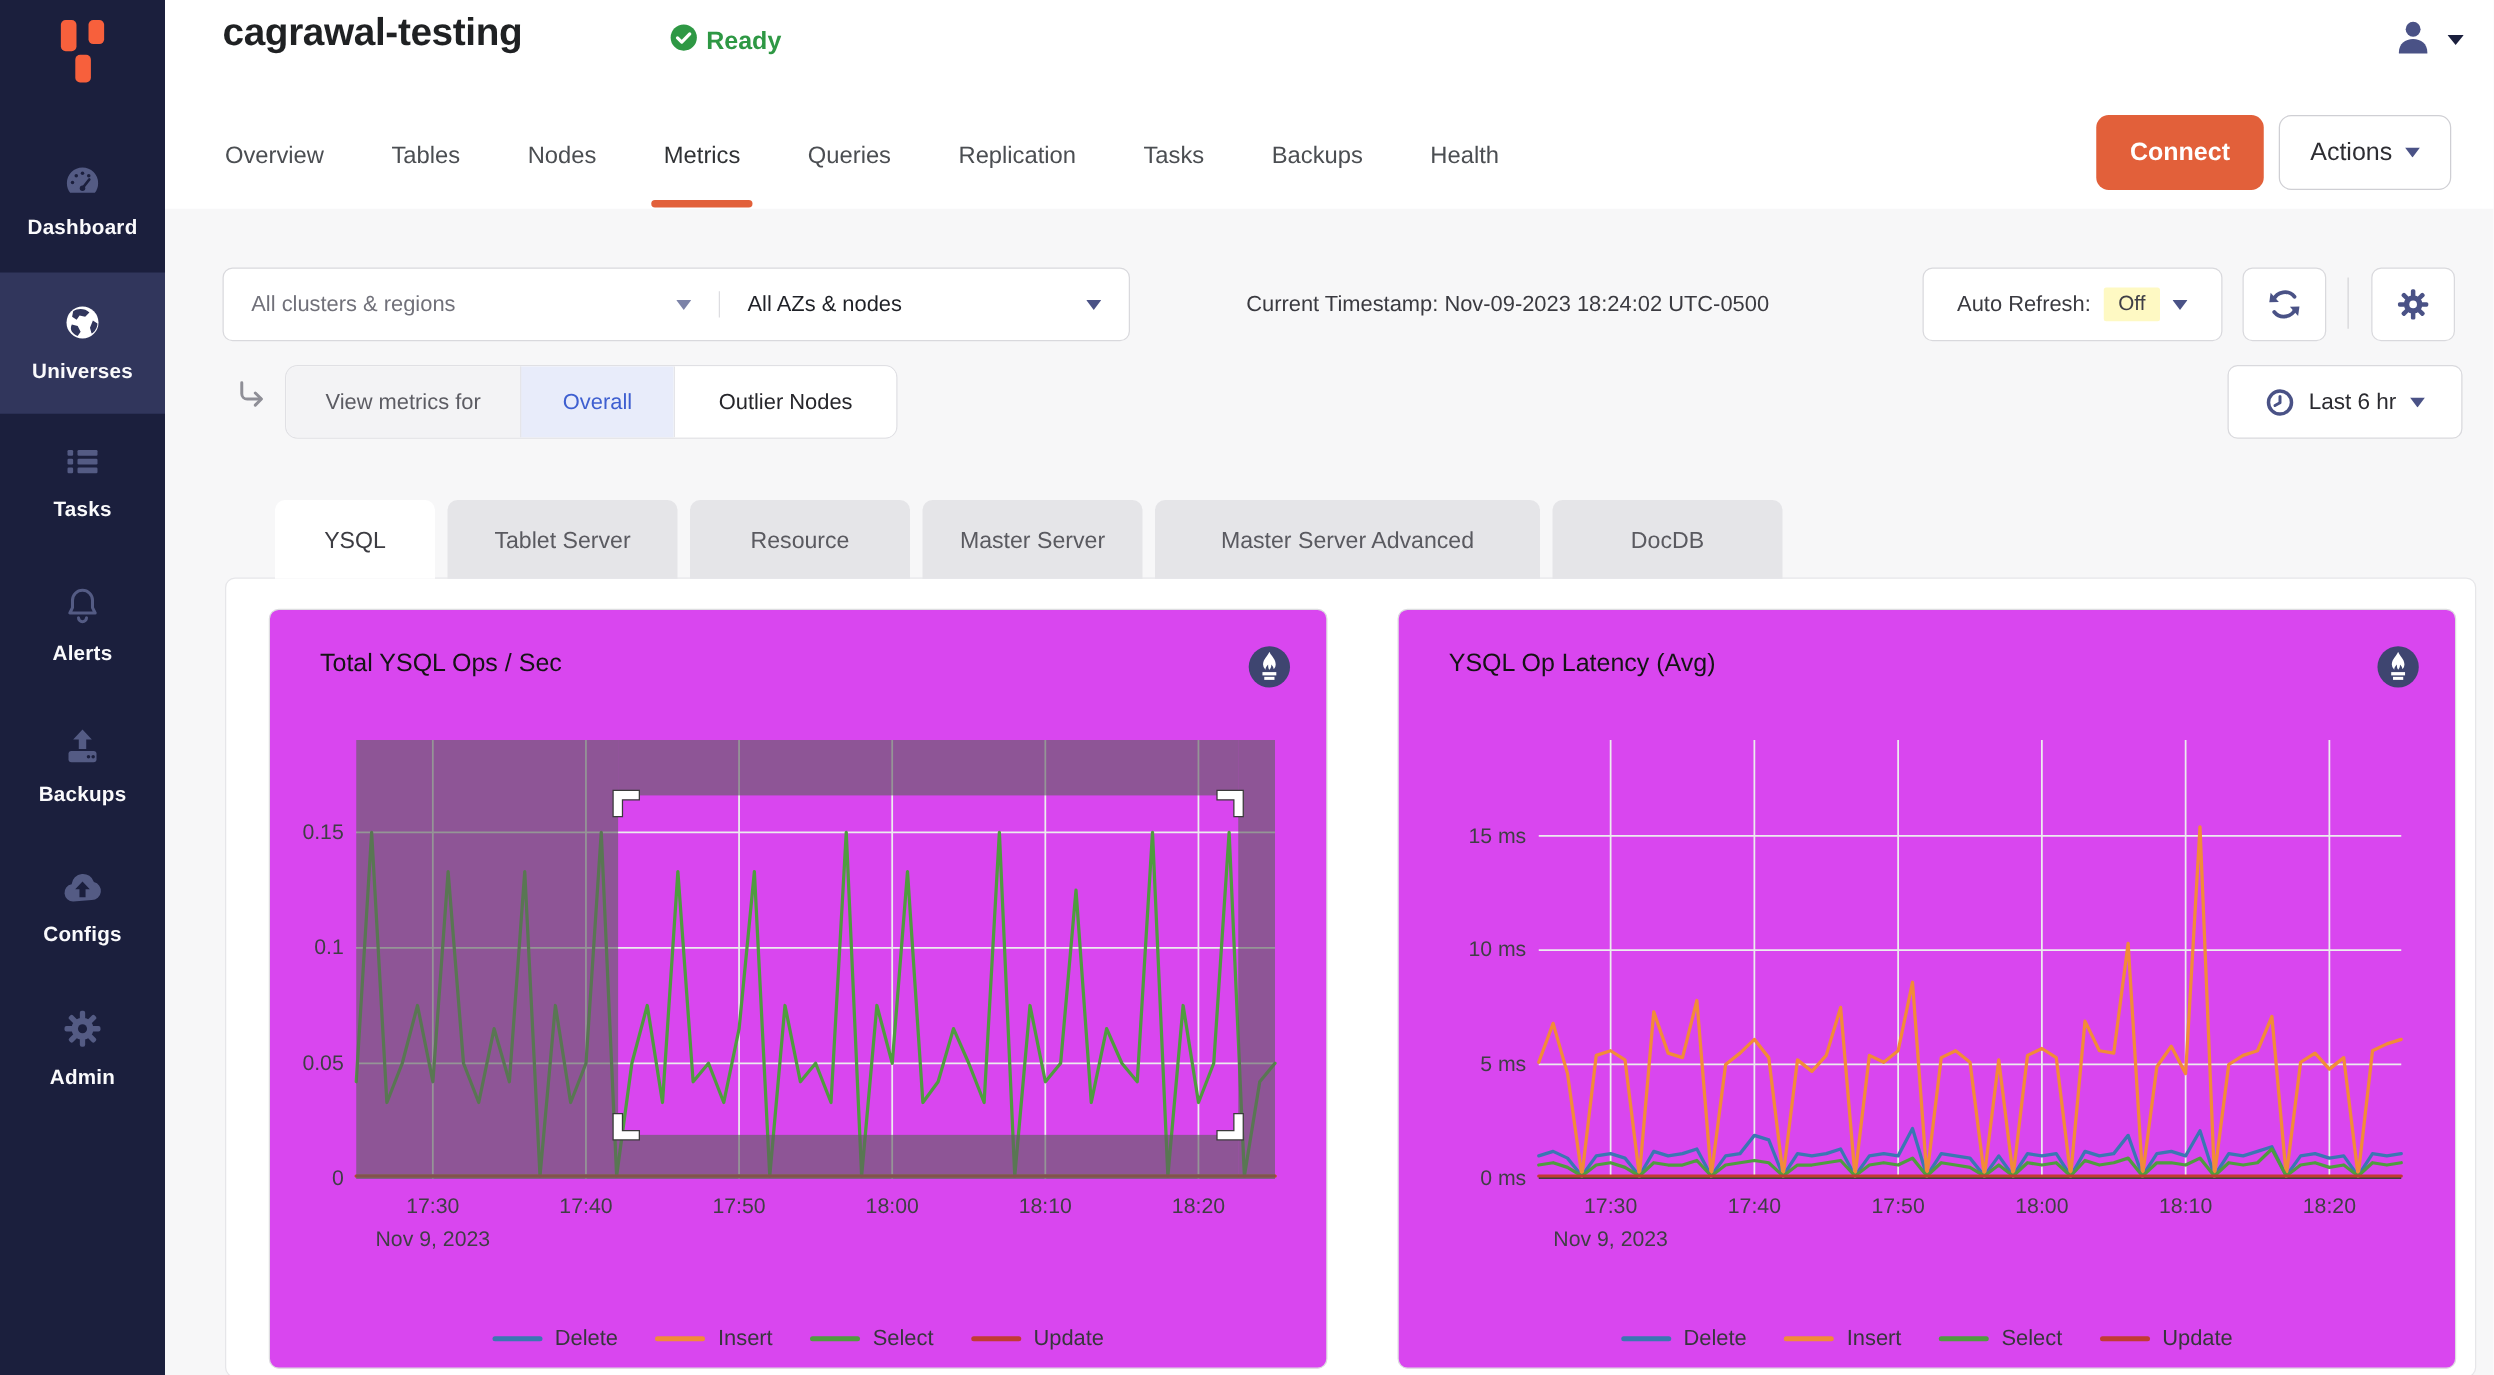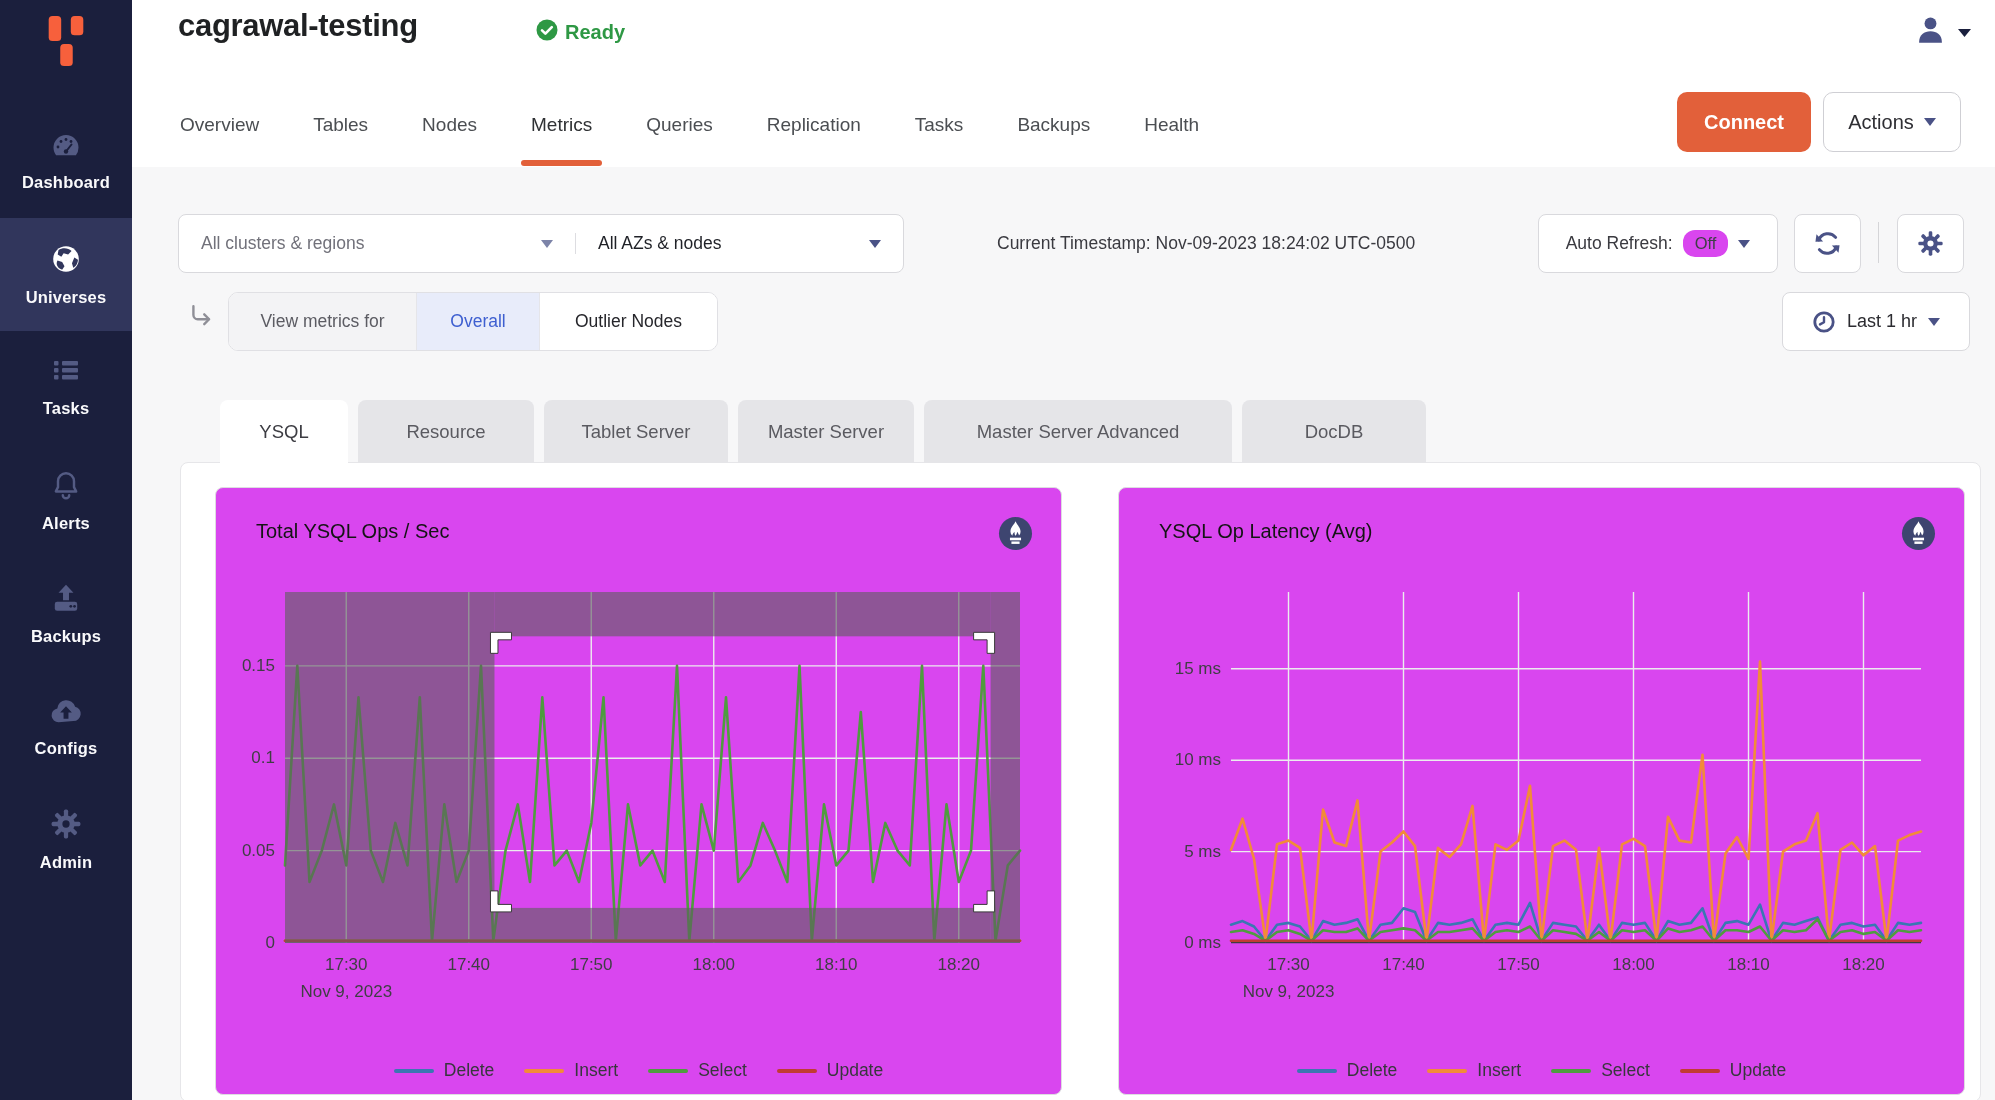--- a/index.html
+++ b/index.html
@@ -30,21 +30,21 @@
                display:flex;align-items:center;justify-content:center;gap:10px;}
   
   .filters{position:absolute;left:178px;top:214px;width:724px;height:57px;background:#fff;
            border:1px solid #D9D9DD;border-radius:8px;display:flex;z-index:4;align-items:center;}
   .filter-cell{display:flex;align-items:center;justify-content:space-between;padding:0 22px;font-size:17.5px;cursor:pointer;}
   .filter-cell.c1{width:352px;color:#71717A;border-right:1px solid #DDDDE1;}
   .filter-cell.c2{flex:1;color:#1F2127;}
   .timestamp{position:absolute;left:997px;top:233px;font-size:17.5px;color:#3A3A40;}
   .autorefresh{position:absolute;left:1538px;top:214px;width:238px;height:57px;background:#fff;border:1px solid #D9D9DD;
                border-radius:8px;display:flex;align-items:center;justify-content:center;gap:10px;font-size:17.5px;color:#3A3A40;cursor:pointer;}
-  .pill{background:#d946ef;border-radius:12px;padding:4px 12px;font-size:16.5px;color:#3F3F46;}
+  .pill{background:#fef9c3;border-radius:2px;padding:4px 12px;font-size:16.5px;color:#3F3F46;}
   .icon-btn{position:absolute;top:214px;width:65px;height:57px;background:#fff;border:1px solid #D9D9DD;border-radius:8px;
             display:flex;align-items:center;justify-content:center;cursor:pointer;}
   .vdiv{position:absolute;left:1878px;top:222px;width:1px;height:41px;background:#D5D5D8;}
   
   .hook{position:absolute;left:188px;top:303px;}
   .segctrl{position:absolute;left:228px;top:292px;height:57px;background:#fff;border:1px solid #E0E0E4;
            border-radius:10px;display:flex;overflow:hidden;z-index:4;}
   .seg{display:flex;align-items:center;justify-content:center;font-size:17.5px;height:100%;cursor:pointer;color:#26262B;}
   .seg+.seg{border-left:1px solid #E5E5E9;}
   .seg.label{width:187px;background:#F3F3F5;color:#5C5C63;cursor:default;}
@@ -268,30 +268,30 @@
   <div class="segctrl">
     <div class="seg label">View metrics for</div>
     <div class="seg opt o1 selected">Overall</div>
     <div class="seg opt o2">Outlier Nodes</div>
   </div>
   <div class="timerange">
     <svg width="24" height="24" viewBox="0 0 24 24">
         <circle cx="12" cy="12" r="9.2" fill="none" stroke="#4A5286" stroke-width="2.8"></circle>
         <path d="M12 7.2v5l-4 2.2" fill="none" stroke="#4A5286" stroke-width="2.4" stroke-linecap="round" stroke-linejoin="round"></path>
       </svg>
-    <span>Last 1 hr</span>
+    <span>Last 6 hr</span>
     <svg width="12" height="8" viewBox="0 0 12 8">
         <polygon points="0,0 12,0 6,8" fill="#4A5286"></polygon>
       </svg>
   </div>
 
   <div class="mtabs">
     <div class="mtab active" style="width:128px">YSQL</div>
+    <div class="mtab" style="width:184px">Tablet Server</div>
     <div class="mtab" style="width:176px">Resource</div>
-    <div class="mtab" style="width:184px">Tablet Server</div>
     <div class="mtab" style="width:176px">Master Server</div>
     <div class="mtab" style="width:308px">Master Server Advanced</div>
     <div class="mtab" style="width:184px">DocDB</div>
   </div>
   <div class="panel"></div>
 
   <div class="chart-card" style="left:215px;">
     <div class="chart-title">Total YSQL Ops / Sec</div>
     <div class="prom">
       <svg width="35" height="35" viewBox="0 0 36 36">

